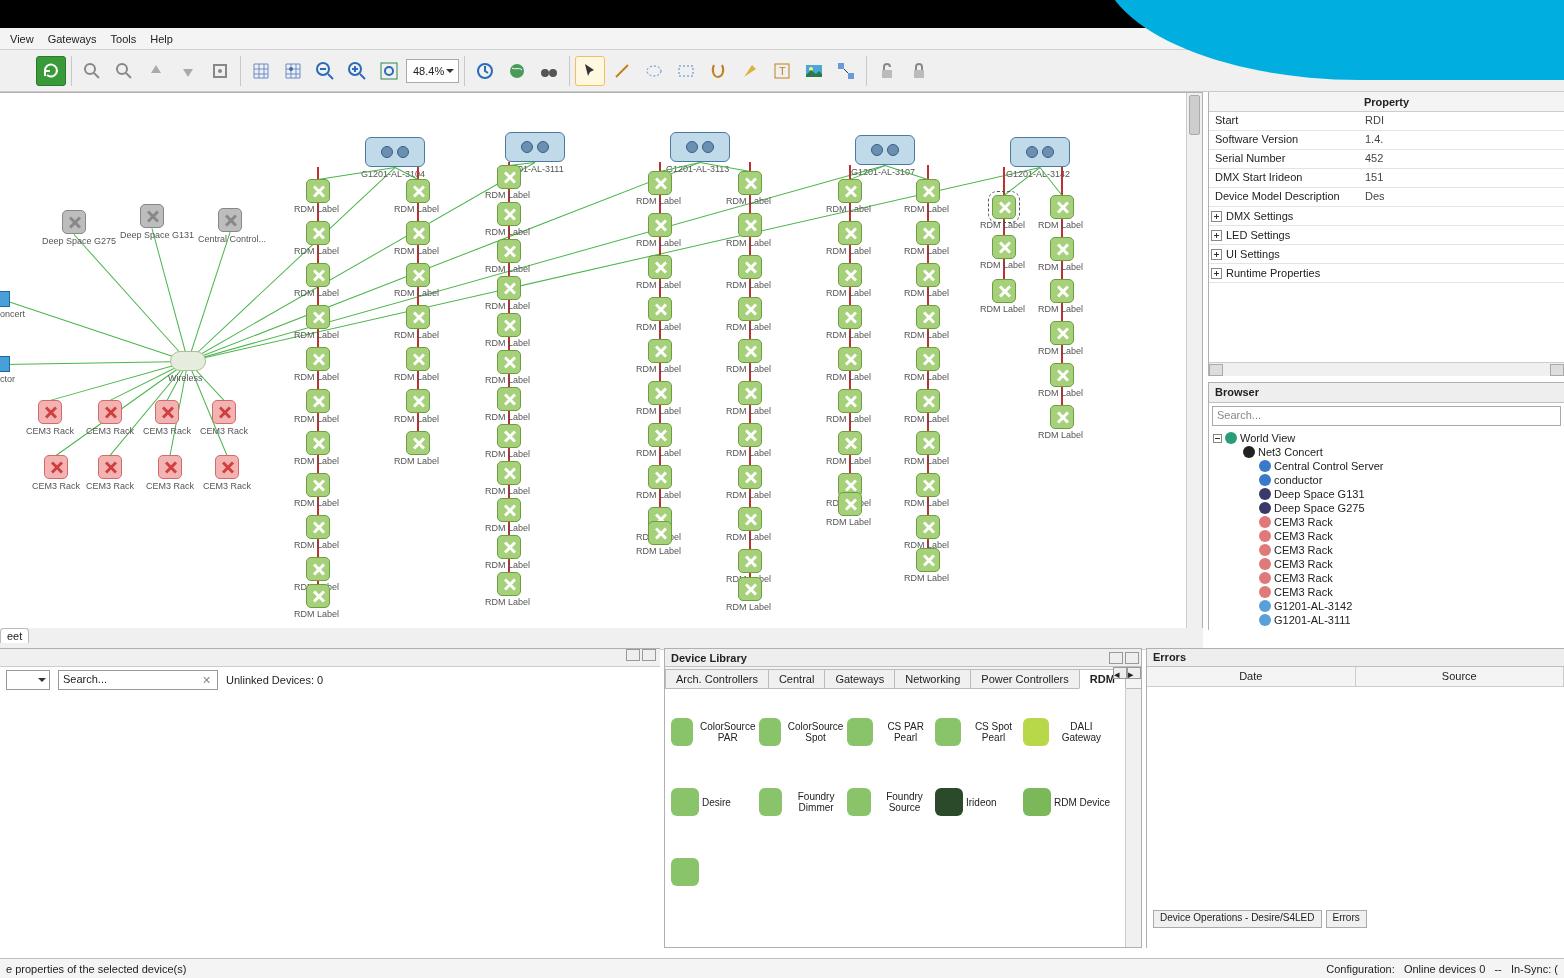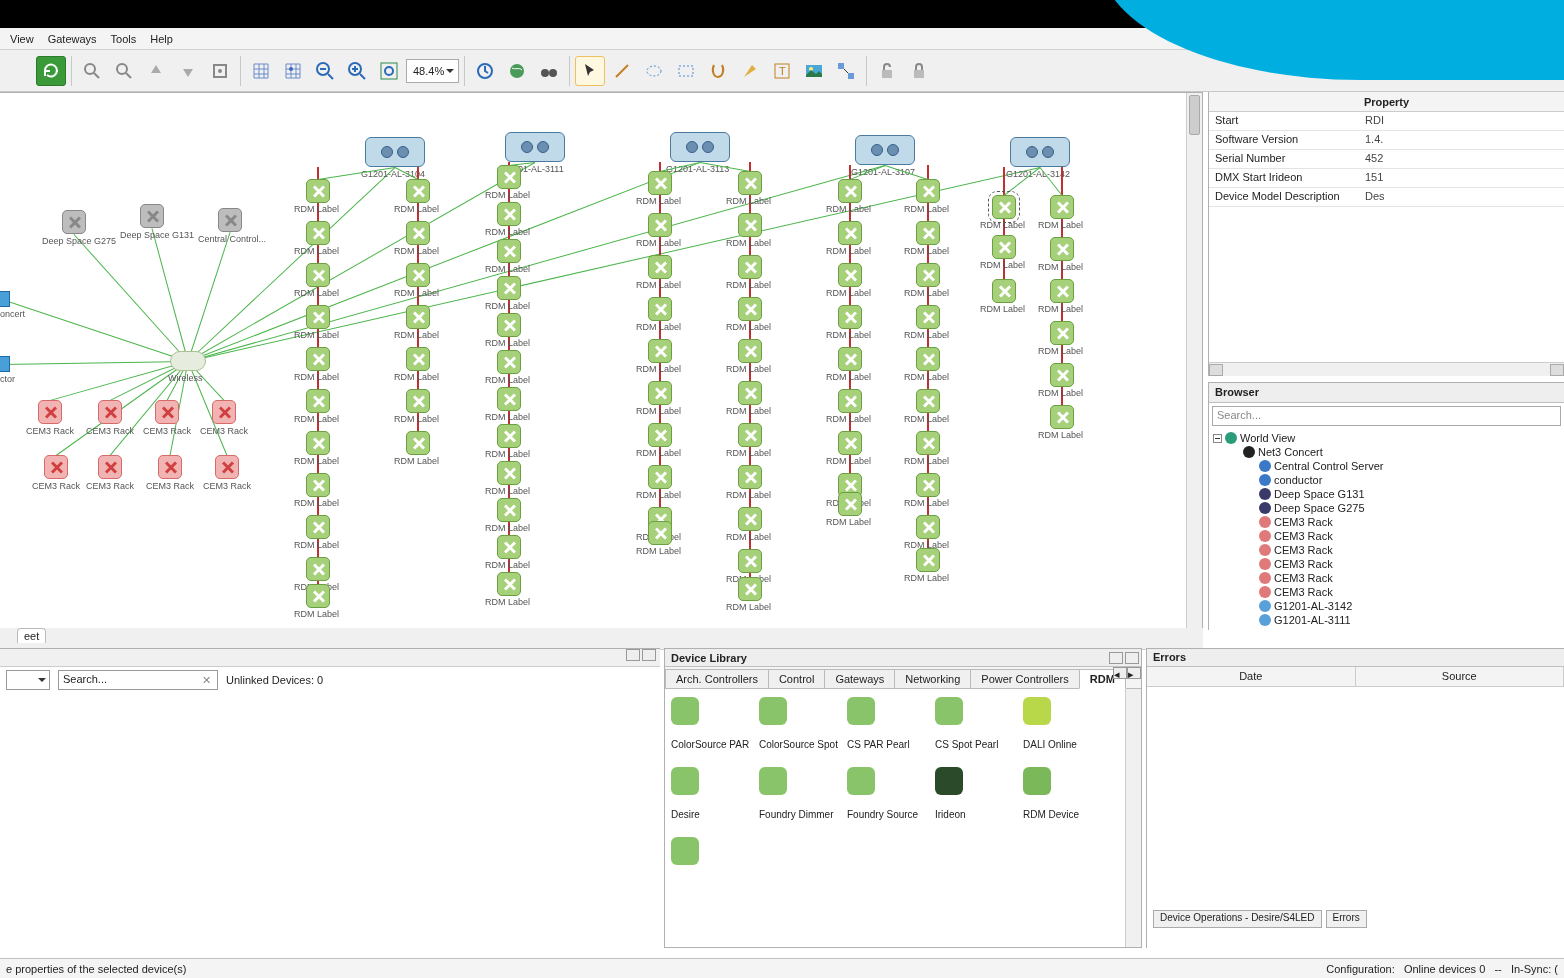--- a/index.html
+++ b/index.html
@@ -12,21 +12,21 @@
 .tbtn{width:30px;height:30px;border:1px solid transparent;border-radius:3px;display:flex;align-items:center;justify-content:center;background:#f0f0f0}
 .tbtn svg{width:20px;height:20px}
 .tsep{width:1px;height:30px;background:#c8c8c8;margin:0 3px}
 .zoombox{height:24px;border:1px solid #aaa;background:#fff;padding:0 14px 0 6px;display:flex;align-items:center;position:relative}
 .zoombox::after{content:"";position:absolute;right:4px;top:9px;border:4px solid transparent;border-top-color:#333}
 .workspace{position:absolute;left:0;top:92px;right:0;bottom:0}
 .canvas-wrap{position:absolute;left:0;top:0;width:1203px;height:538px}
 .canvas{position:absolute;inset:0;background:#fff;border:1px solid #b0b0b0;border-left:none;overflow:hidden}
 .canvas .sb-v{position:absolute;right:0;top:0;width:16px;bottom:0;background:#f0f0f0;border-left:1px solid #ccc}
 .canvas .sb-v .thumb{position:absolute;left:2px;right:2px;top:2px;height:40px;background:#cdcdcd;border:1px solid #aaa;border-radius:2px}
-.sheet-tab{position:absolute;left:0;top:536px;height:22px;width:1203px;background:#f0f0f0;border-bottom:1px solid #ccc;font-size:11px;padding-left:17px}
+.sheet-tab{position:absolute;left:0;top:536px;height:22px;width:1203px;background:#f0f0f0;border-bottom:1px solid #ccc;font-size:11px;padding-left:0}
 .sheet-tab .tab{display:inline-block;background:#fff;border:1px solid #bbb;border-bottom:none;border-top-left-radius:4px;border-top-right-radius:4px;padding:1px 6px}
 
 
 .gw{position:absolute;width:60px;height:30px;background:#c0daea;border:1px solid #4a7aa0;border-radius:6px;display:flex;align-items:center;justify-content:center;gap:4px}
 .gw .dot{width:12px;height:12px;border-radius:50%;background:#6b8fb0;border:1px solid #36608a}
 .gw-label{position:absolute;font-size:9px;color:#555;white-space:nowrap}
 .rdm{position:absolute;width:24px;height:24px;background:#a6d17a;border:1px solid #6aa03f;border-radius:5px}
 .rdm::before,.rdm::after{content:"";position:absolute;background:#fff}
 .rdm::before{left:5px;top:10px;width:14px;height:3px;transform:rotate(45deg)}
 .rdm::after{left:5px;top:10px;width:14px;height:3px;transform:rotate(-45deg)}
@@ -89,21 +89,21 @@
 .devlib{position:absolute;left:664px;top:556px;width:478px;height:300px;background:#fff;border:1px solid #b0b0b0}
 .devlib .hdr{height:18px;background:#eeeeee;border-bottom:1px solid #c0c0c0;display:flex;align-items:center;padding-left:6px}
 .devlib .hdr b{font-weight:bold}
 .devlib .hdr .btns{margin-left:auto;display:flex;gap:2px;padding-right:2px}
 .minibtn{width:14px;height:12px;border:1px solid #999;background:#eee}
 .devlib .tabs{height:22px;background:#f4f4f4;border-bottom:1px solid #bbb;display:flex;align-items:flex-end;position:relative}
 .devlib .tabs .tab{padding:3px 10px;border:1px solid #bbb;border-bottom:none;background:#f0f0f0;margin-right:-1px;white-space:nowrap}
 .devlib .tabs .tab.active{background:#fff;border-bottom:1px solid #fff;margin-bottom:-1px;font-weight:bold}
 .devlib .tabs .nav{position:absolute;right:0;top:0;display:flex}
 .devlib .grid{position:absolute;left:0;top:42px;right:16px;bottom:0;padding:6px;display:flex;flex-wrap:wrap;align-content:flex-start;gap:0}
-.devitem{width:88px;height:70px;display:flex;flex-direction:column;align-items:flex-start;justify-content:flex-start;gap:14px}
+.devitem{width:88px;height:70px;display:flex;flex-direction:row;align-items:center;justify-content:flex-start;gap:3px}
 .devitem .icn{width:28px;height:28px;border-radius:6px;background:#8ac46a;position:relative}
 .devitem .icn.dali{background:#b8d84a}
 .devitem .icn.iri{background:#2a4a2a}
 .devitem .icn.rdmdev{background:#7ab85a}
 .devitem .lbl{font-size:10px;text-align:center}
 .devlib .sb{position:absolute;right:0;top:40px;bottom:0;width:16px;background:#f0f0f0;border-left:1px solid #ccc}
 
 .errors{position:absolute;left:1146px;top:556px;right:0;height:300px;background:#fff;border-left:1px solid #b0b0b0;border-top:1px solid #b0b0b0}
 .errors .hdr{height:18px;background:#eeeeee;border-bottom:1px solid #c0c0c0;font-weight:bold;padding:2px 6px}
 .errors .cols{height:20px;background:#f4f4f4;border-bottom:1px solid #ccc;display:flex}
@@ -563,20 +563,38 @@
         </div>
         <div class="prop-row">
           <div class="k">DMX Start Irideon</div>
           <div class="v">151</div>
         </div>
         <div class="prop-row">
           <div class="k">Device Model Description</div>
           <div class="v">Des</div>
         </div>
       </div>
+    <div id="prop-groups">
+        <div class="prop-group">
+          <span class="exp"></span>
+          <span>DMX Settings</span>
+        </div>
+        <div class="prop-group">
+          <span class="exp"></span>
+          <span>LED Settings</span>
+        </div>
+        <div class="prop-group">
+          <span class="exp"></span>
+          <span>UI Settings</span>
+        </div>
+        <div class="prop-group">
+          <span class="exp"></span>
+          <span>Runtime Properties</span>
+        </div>
+      </div>
     <div class="prop-scroll">
         <div class="ar" style="left:0"></div>
         <div class="ar" style="right:0"></div>
       </div>
   </div>
 
   <div class="browser-panel">
     <div class="panel-title">Browser</div>
     <div class="search-box">Search...</div>
     <div class="tree" id="tree">
@@ -668,21 +686,21 @@
   <div class="devlib">
     <div class="hdr">
         <b>Device Library</b>
       <div class="btns">
           <div class="minibtn"></div>
           <div class="minibtn"></div>
         </div>
     </div>
     <div class="tabs" id="devtabs">
       <div class="tab">Arch. Controllers</div>
-        <div class="tab">Control</div>
+        <div class="tab">Central</div>
         <div class="tab">Gateways</div>
         <div class="tab">Networking</div>
         <div class="tab">Power Controllers</div>
         <div class="tab active">RDM</div>
         <div class="nav">
           <div class="minibtn">◂</div>
           <div class="minibtn">▸</div>
         </div>
     </div>
     <div class="grid" id="devgrid">
@@ -697,21 +715,21 @@
         <div class="devitem">
           <div class="icn "></div>
           <div class="lbl">CS PAR Pearl</div>
         </div>
         <div class="devitem">
           <div class="icn "></div>
           <div class="lbl">CS Spot Pearl</div>
         </div>
         <div class="devitem">
           <div class="icn dali"></div>
-          <div class="lbl">DALI Online</div>
+          <div class="lbl">DALI Gateway</div>
         </div>
         <div class="devitem">
           <div class="icn "></div>
           <div class="lbl">Desire</div>
         </div>
         <div class="devitem">
           <div class="icn "></div>
           <div class="lbl">Foundry Dimmer</div>
         </div>
         <div class="devitem">

